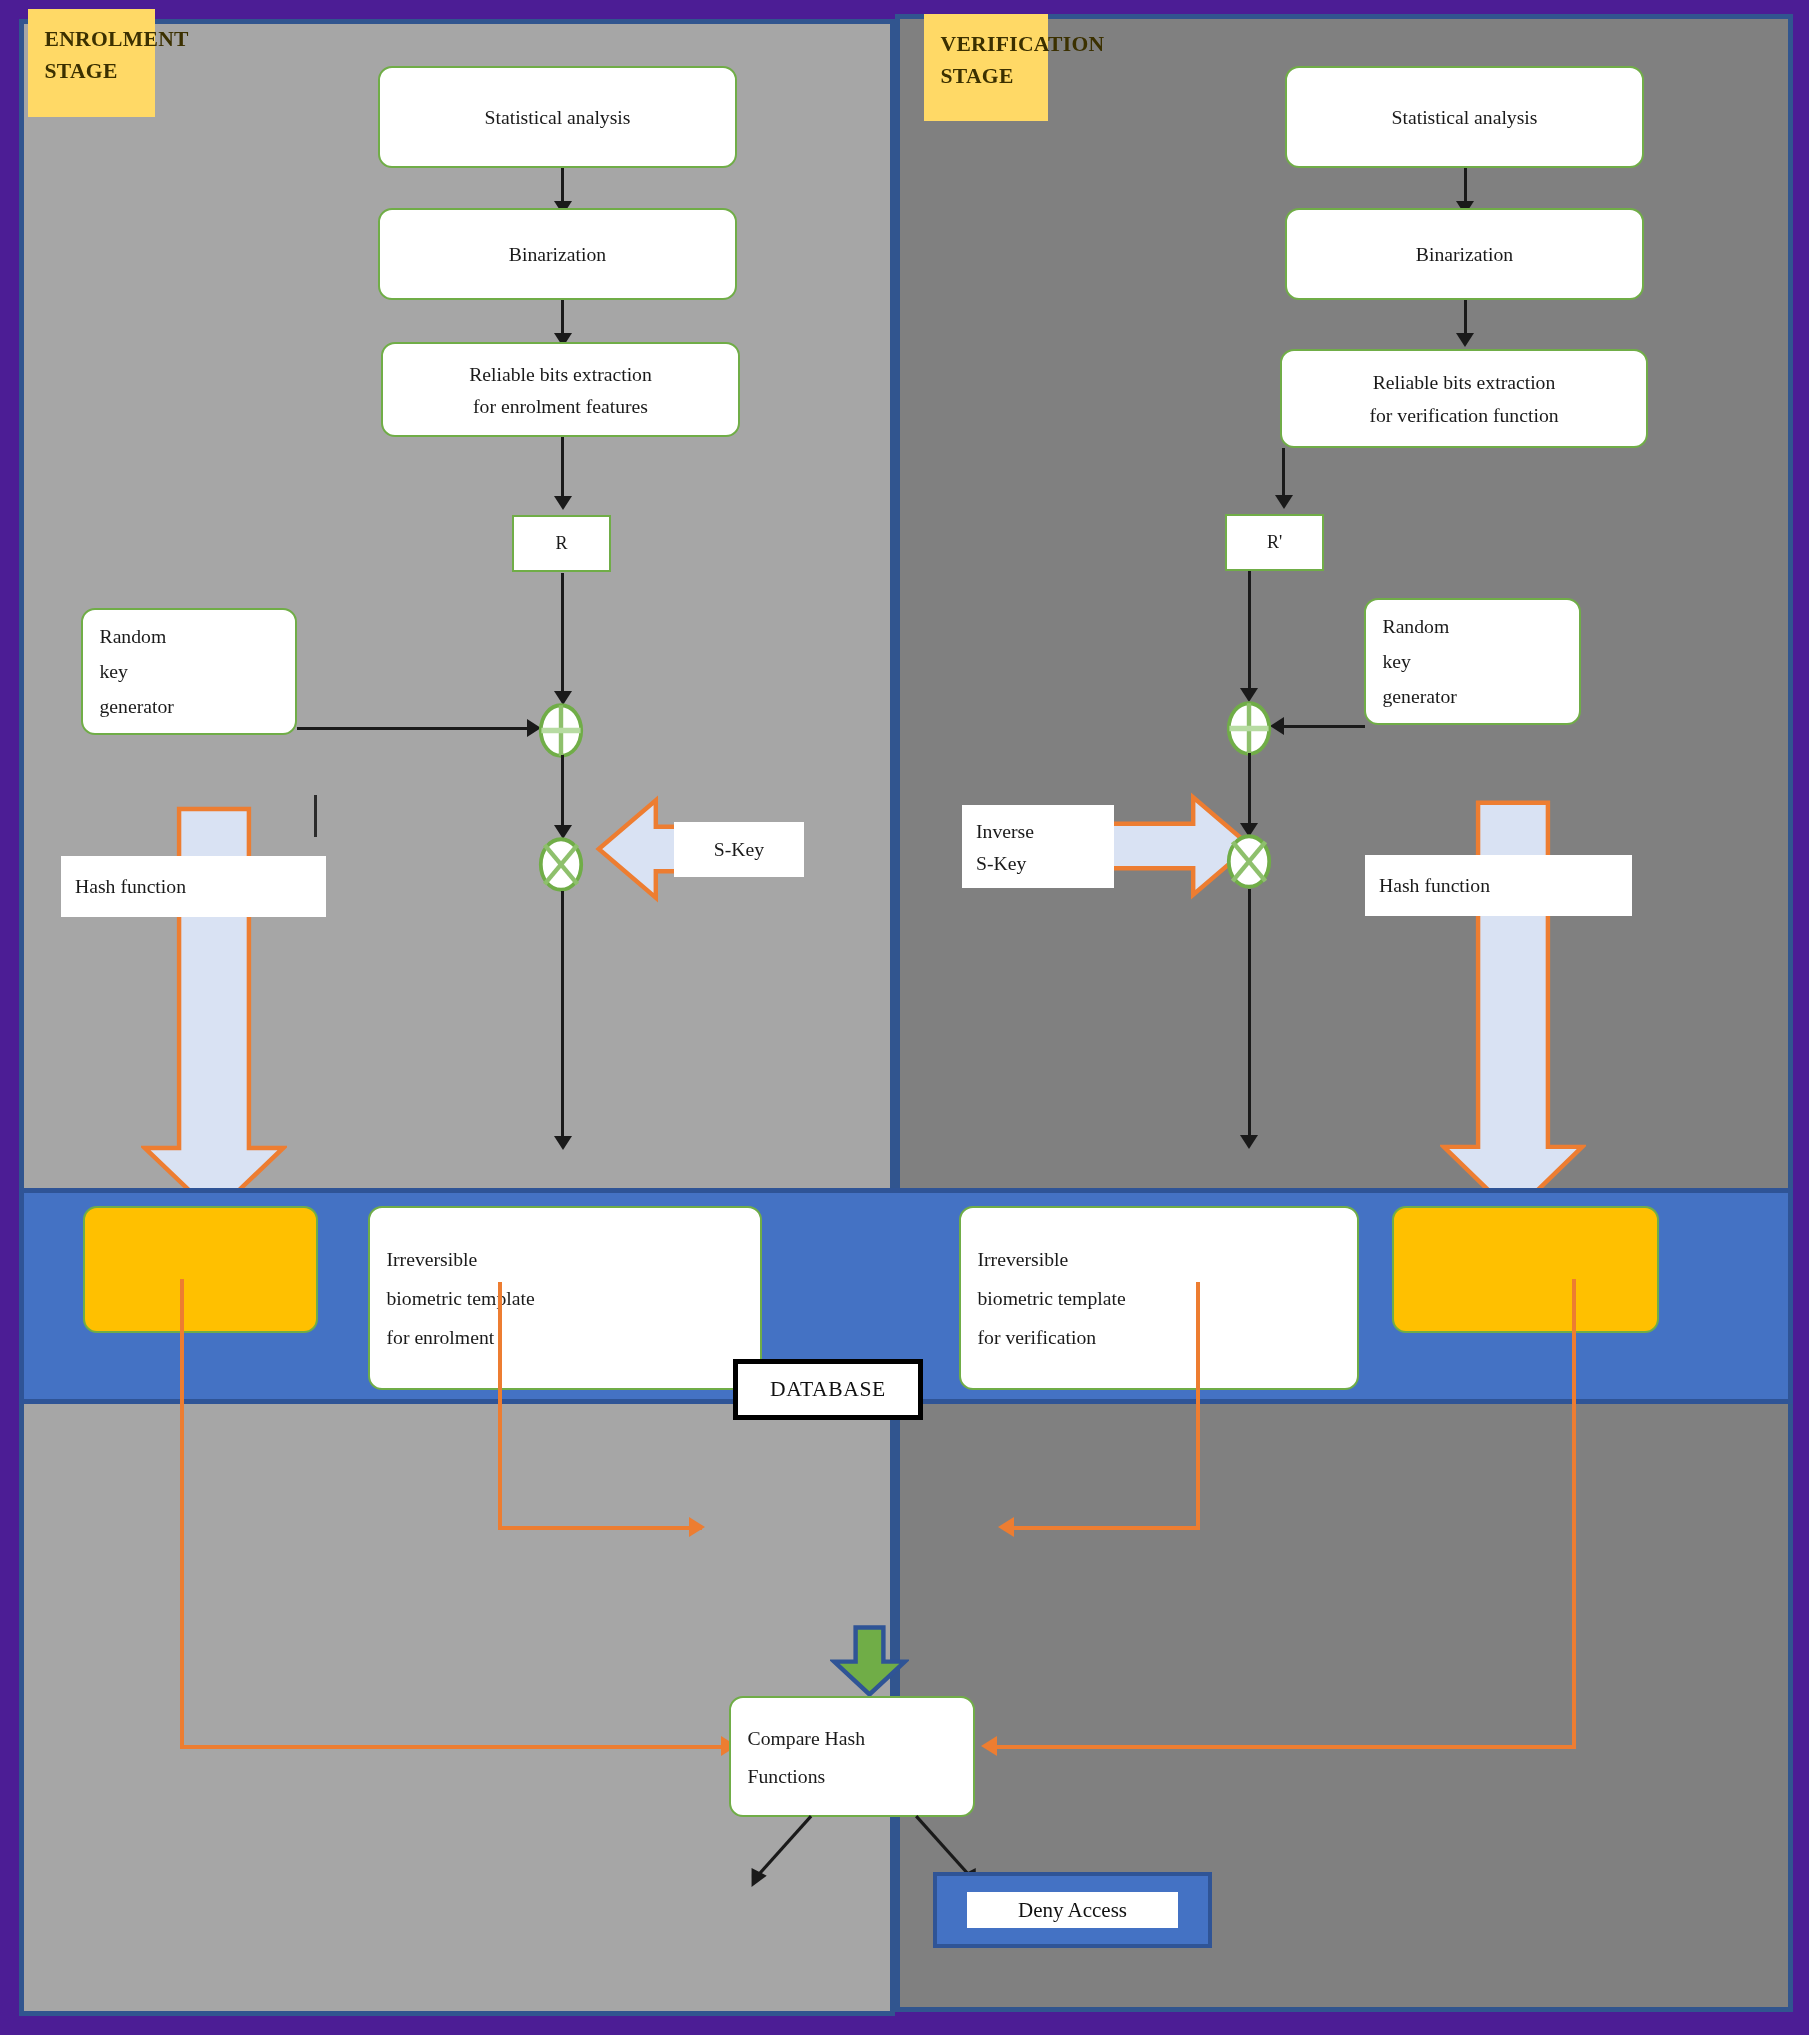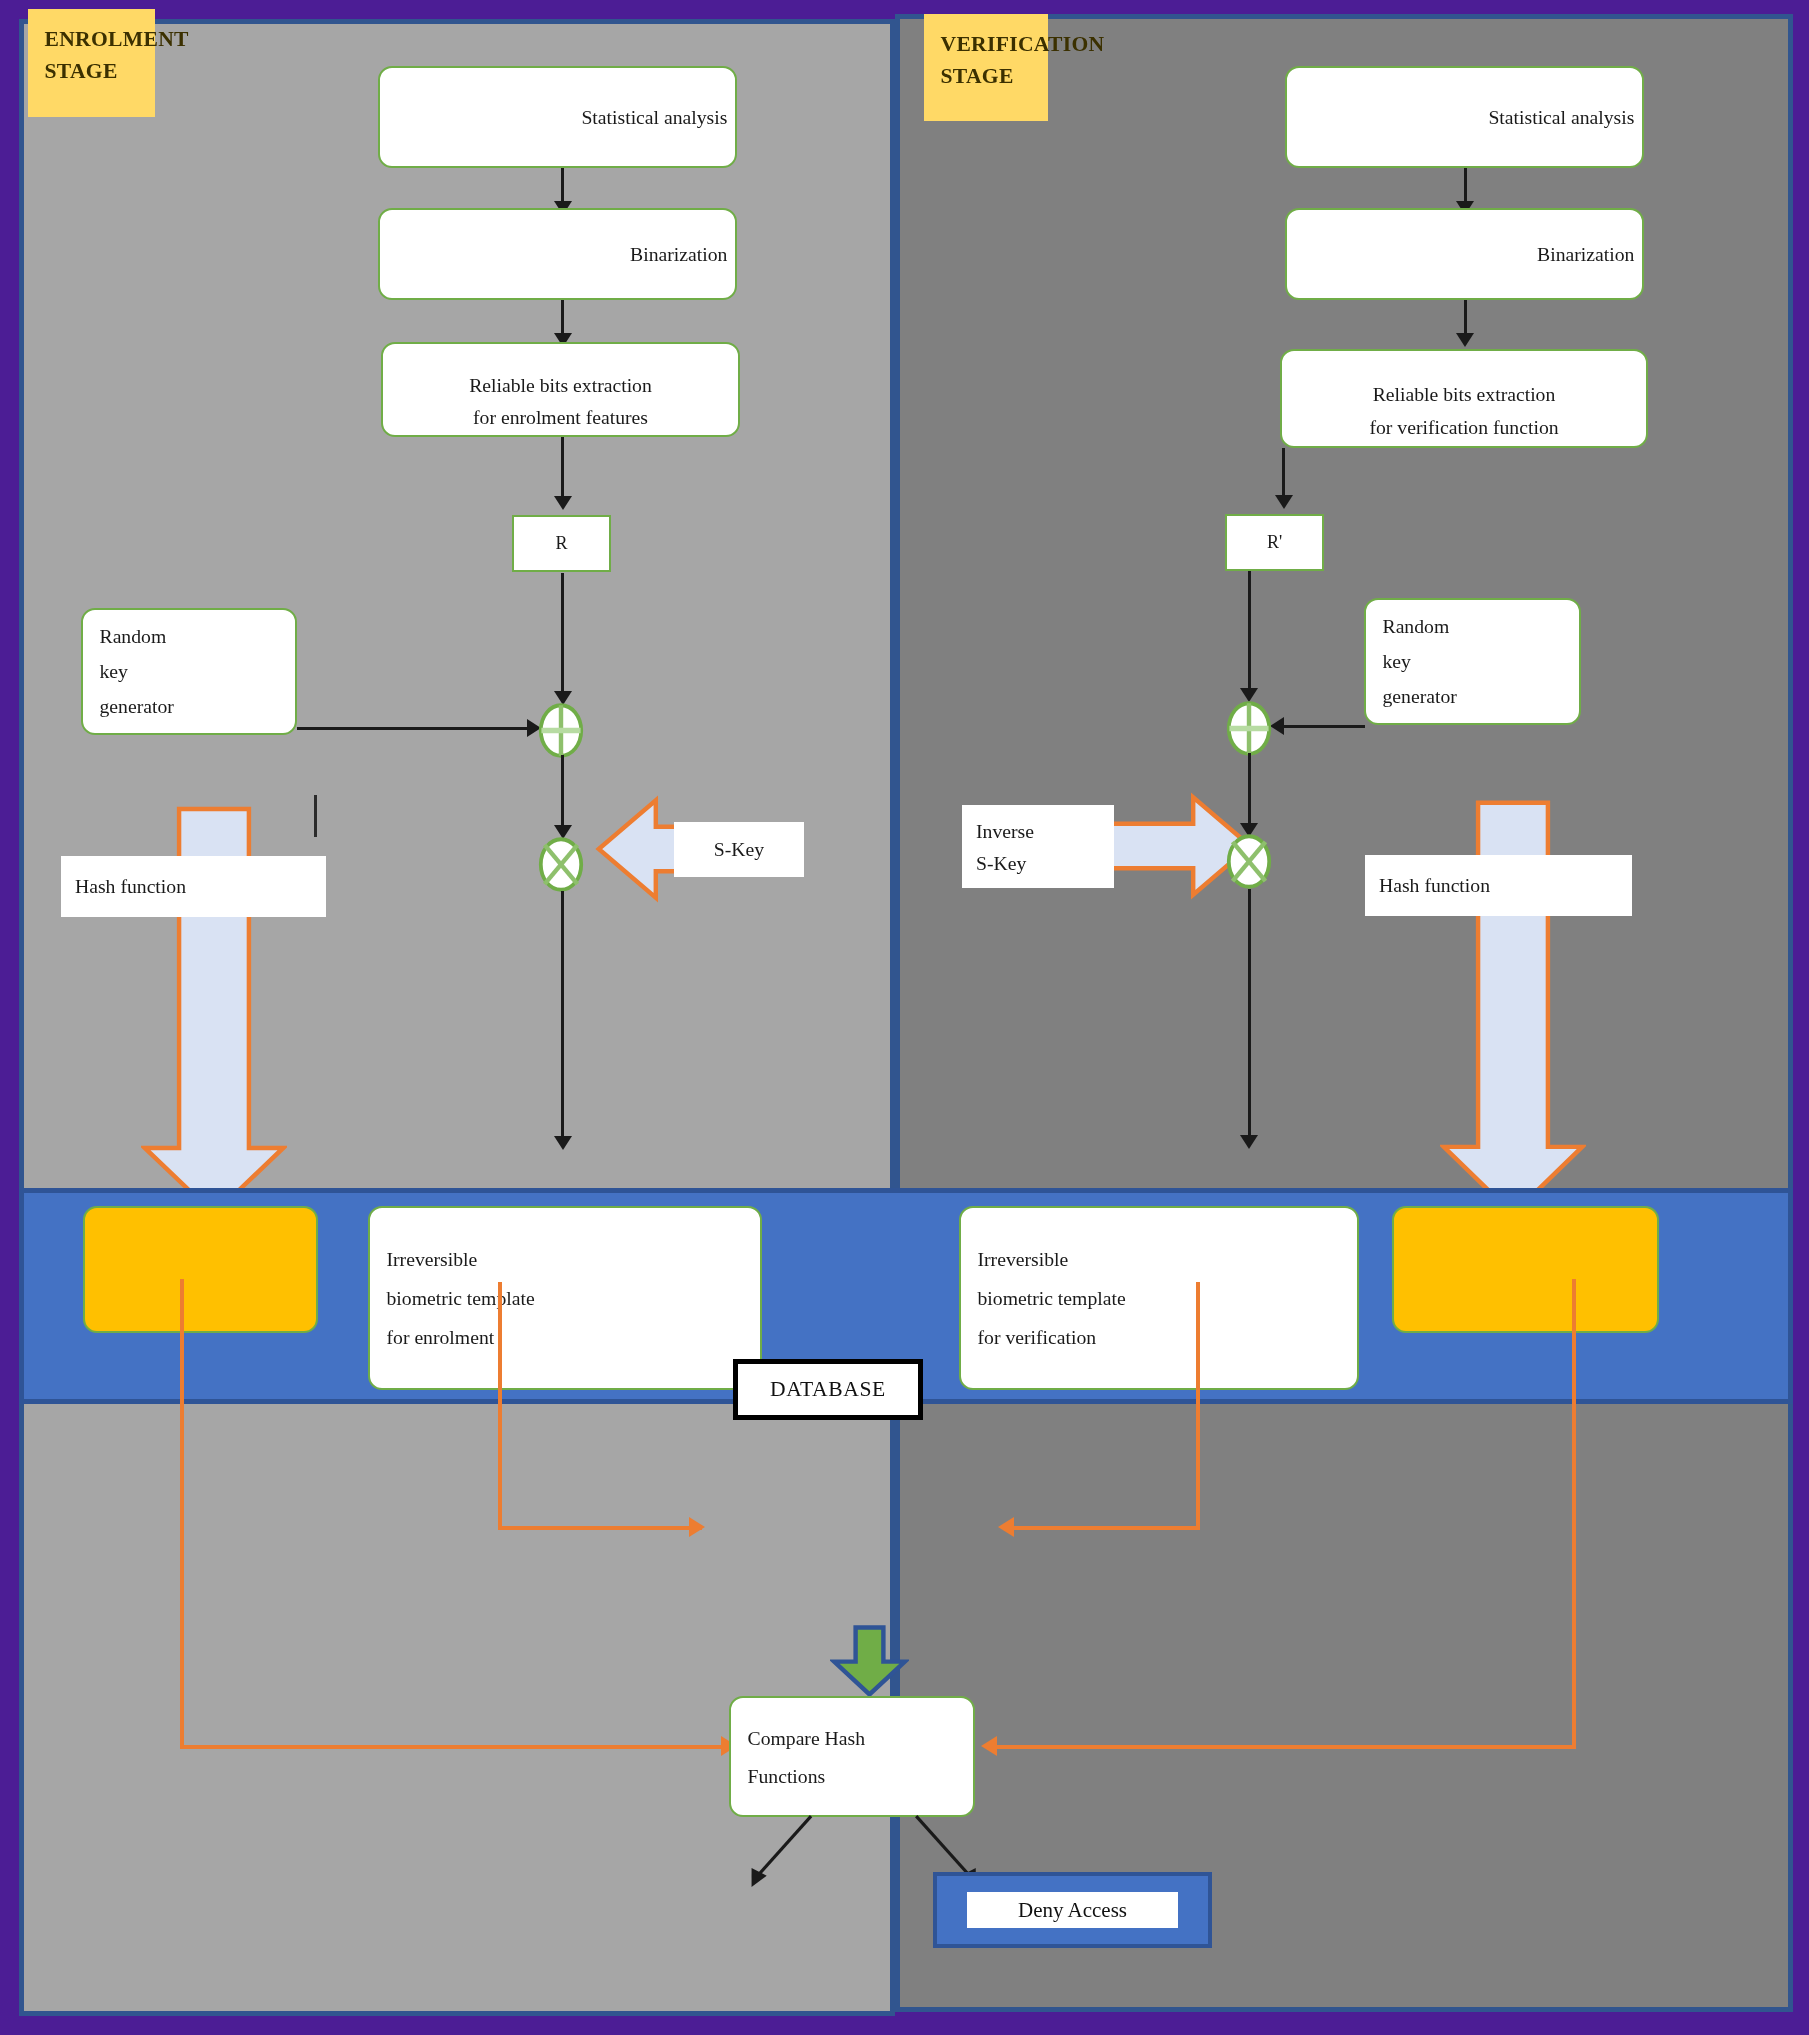--- a/index.html
+++ b/index.html
@@ -15,21 +15,21 @@
   
   .stage-tag{position:absolute;background:#ffd966;color:#3b3000;
              font-size:21.6px;line-height:32px;font-weight:600;
              padding:14px 12.7px 0 16.5px;box-sizing:border-box;letter-spacing:0.3px;}
   #tag-enrolment{left:28px;top:9px;width:127px;height:108px;}
   #tag-verification{left:9px;top:5.1px;width:124px;height:107px;}
 
   
   .pbox{position:absolute;box-sizing:border-box;background:#ffffff;
         border:2.5px solid #70ad47;border-radius:14px;
-        display:flex;align-items:center;justify-content:flex-end;
+        display:flex;align-items:center;justify-content:center;
         text-align:center;color:#1a1a1a;font-size:19.7px;line-height:33px;
         padding:2.5px 7.6px;}
   .pbox.left-text{justify-content:flex-start;text-align:left;padding-left:16.5px;}
 
   
   .sqbox{position:absolute;box-sizing:border-box;background:#ffffff;
          border:2.5px solid #70ad47;border-radius:0;
          display:flex;align-items:center;justify-content:center;
          color:#1a1a1a;font-size:18px;}
 

